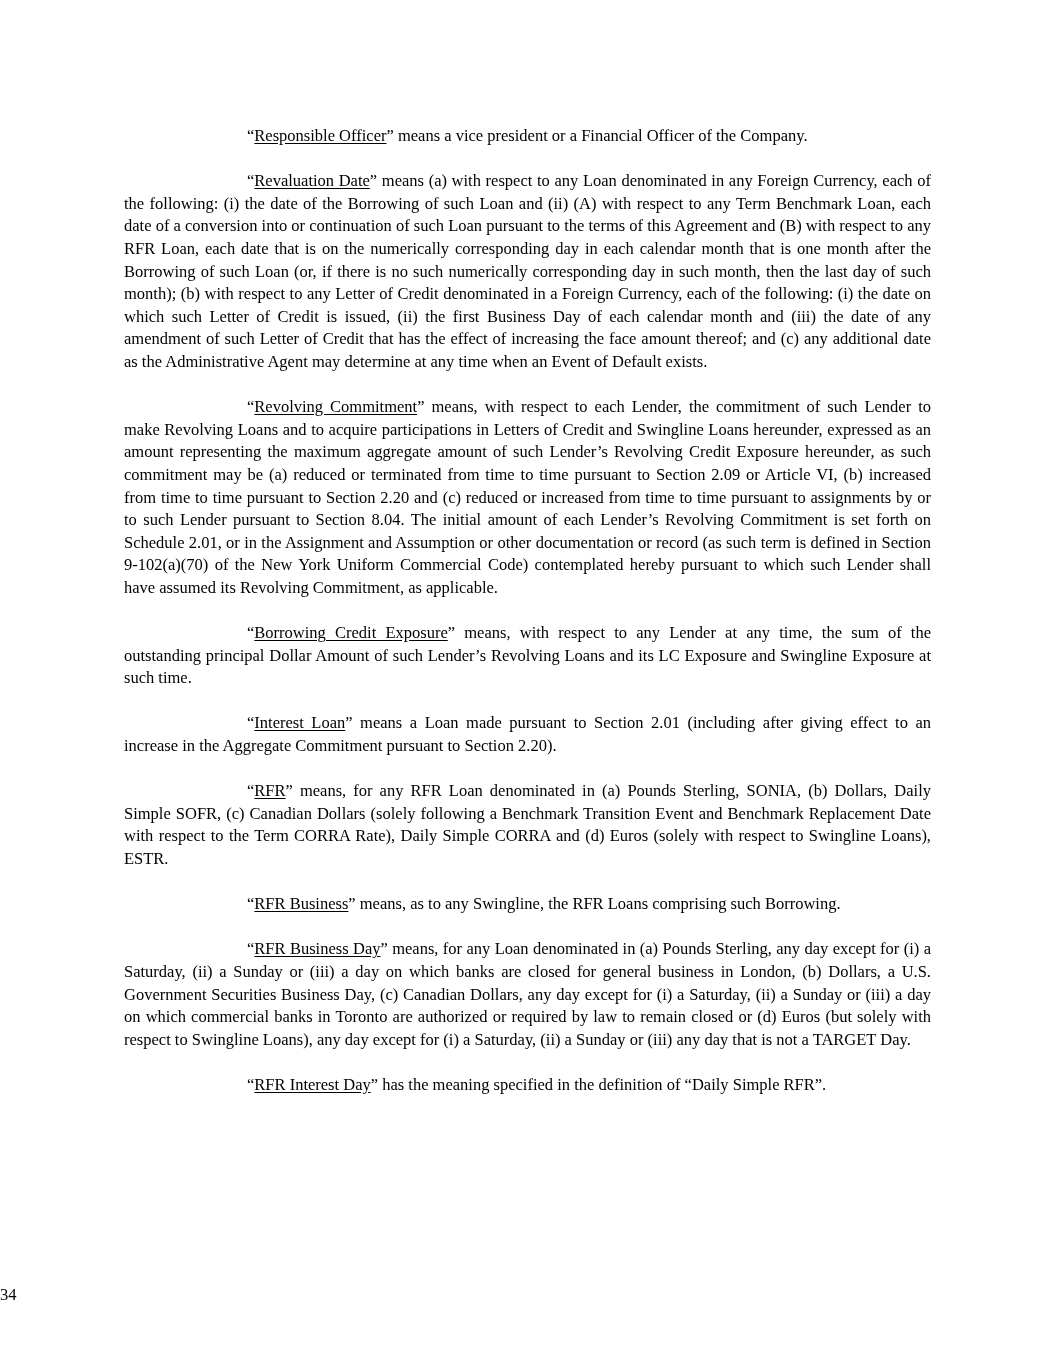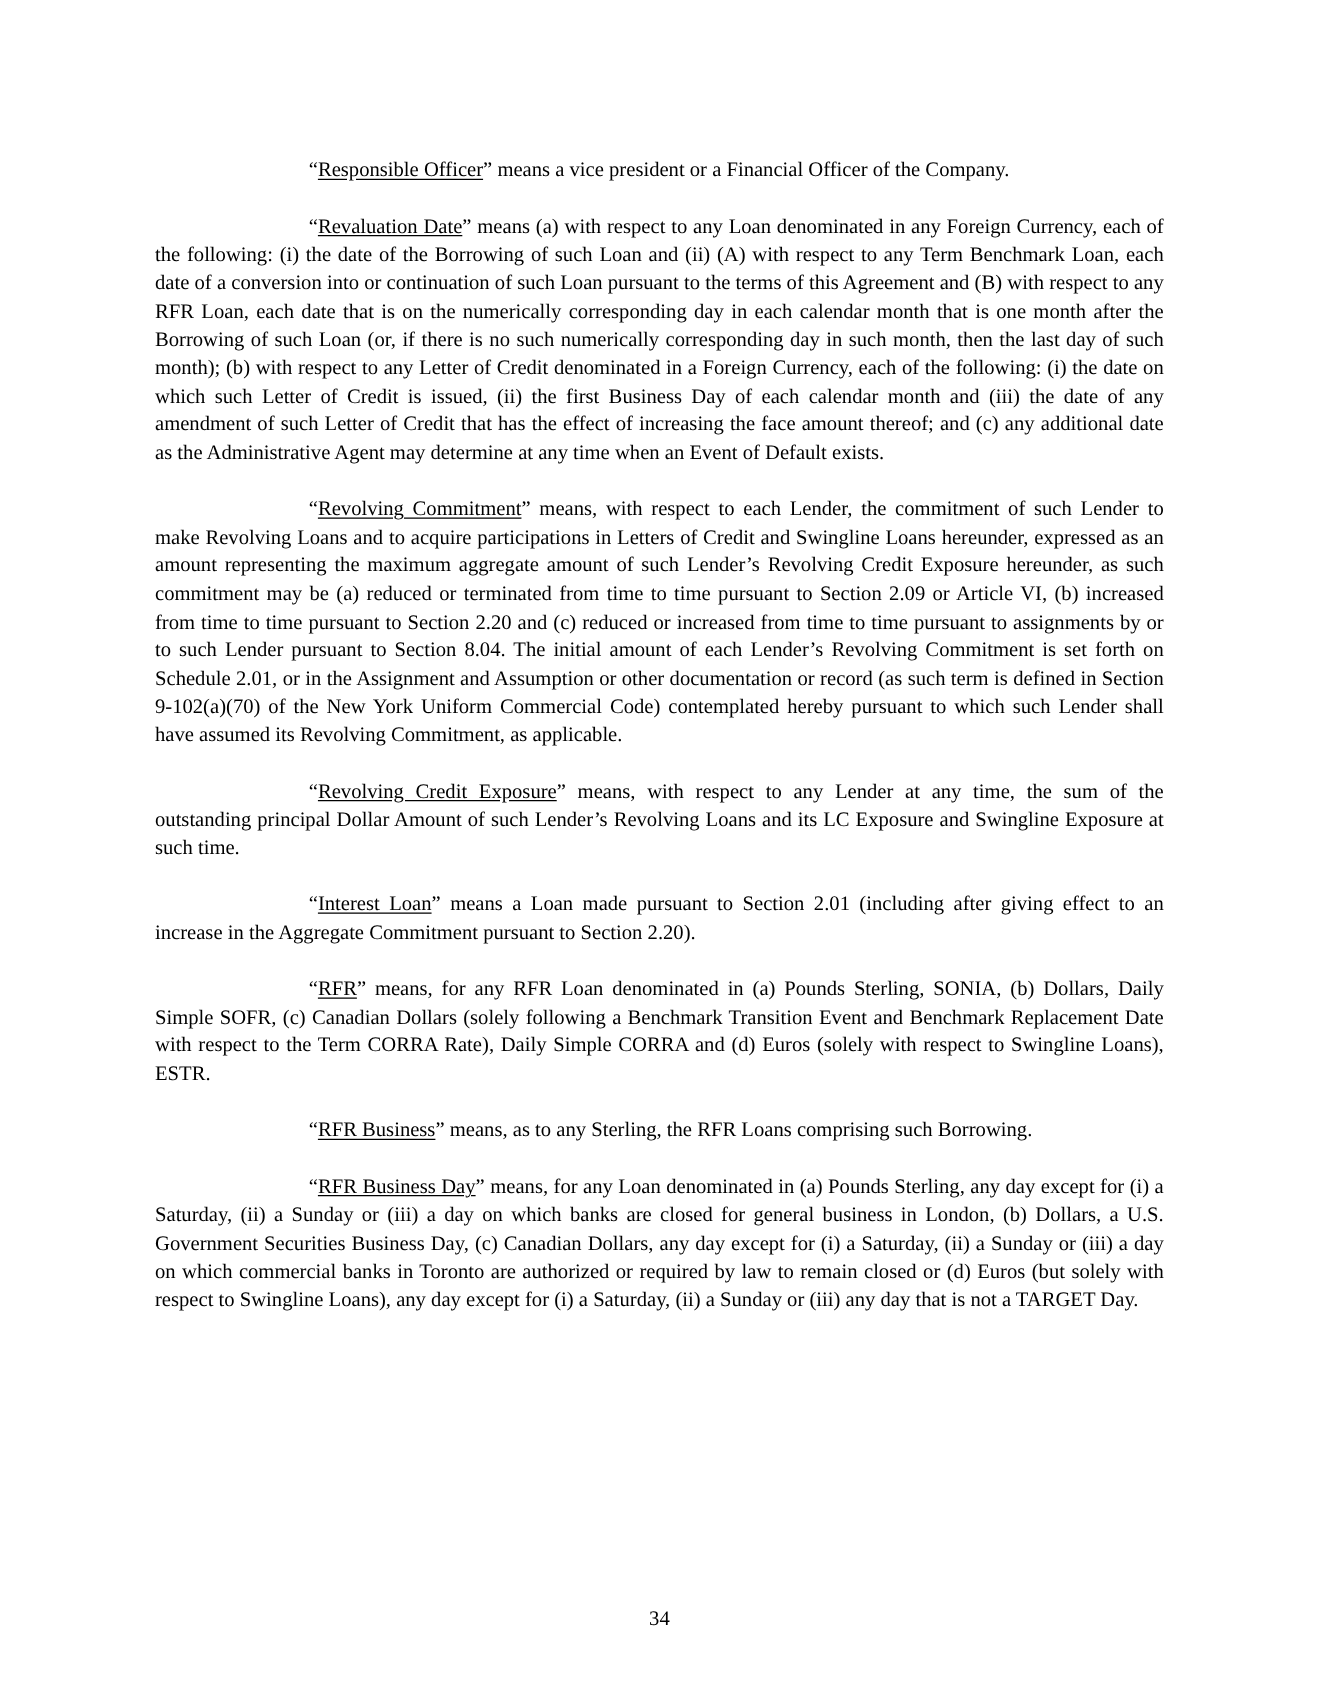--- a/index.html
+++ b/index.html
@@ -28,42 +28,43 @@
   }
   .term {
     text-decoration: underline;
     text-underline-offset: 2px;
   }
   .page-number {
     position: absolute;
     bottom: 58px;
     left: 0;
     right: 0;
-    text-align: center;
+    text-align: left;
     text-indent: 0;
   }
 </style>
 </head>
 <body>
 
 <div class="page">
 
   <p class="para"><span>“</span><span class="term">Responsible Officer</span><span>”</span><span> means a vice president or a Financial Officer of the Company.</span></p>
 
   <p class="para"><span>“</span><span class="term">Revaluation Date</span><span>”</span><span> means (a) with respect to any Loan denominated in any Foreign Currency, each of the following:  (i) the date of the Borrowing of such Loan and (ii) (A) with respect to any Term Benchmark Loan, each date of a conversion into or continuation of such Loan pursuant to the terms of this Agreement and (B) with respect to any RFR Loan, each date that is on the numerically corresponding day in each calendar month that is one month after the Borrowing of such Loan (or, if there is no such numerically corresponding day in such month, then the last day of such month); (b) with respect to any Letter of Credit denominated in a Foreign Currency, each of the following:  (i) the date on which such Letter of Credit is issued, (ii) the first Business Day of each calendar month and (iii) the date of any amendment of such Letter of Credit that has the effect of increasing the face amount thereof; and (c) any additional date as the Administrative Agent may determine at any time when an Event of Default exists.</span></p>
 
   <p class="para"><span>“</span><span class="term">Revolving Commitment</span><span>”</span><span> means, with respect to each Lender, the commitment of such Lender to make Revolving Loans and to acquire participations in Letters of Credit and Swingline Loans hereunder, expressed as an amount representing the maximum aggregate amount of such Lender’s Revolving Credit Exposure hereunder, as such commitment may be (a) reduced or terminated from time to time pursuant to Section 2.09 or Article VI, (b) increased from time to time pursuant to Section 2.20 and (c) reduced or increased from time to time pursuant to assignments by or to such Lender pursuant to Section 8.04. The initial amount of each Lender’s Revolving Commitment is set forth on Schedule 2.01, or in the Assignment and Assumption or other documentation or record (as such term is defined in Section 9-102(a)(70) of the New York Uniform Commercial Code) contemplated hereby pursuant to which such Lender shall have assumed its Revolving Commitment, as applicable.</span></p>
 
-  <p class="para"><span>“</span><span class="term">Revolving Credit Exposure</span><span>”</span><span> means, with respect to any Lender at any time, the sum of the outstanding principal Dollar Amount of such Lender’s Revolving Loans and its LC Exposure and Swingline Exposure at such time.</span></p>
+  <p class="para"><span>“</span><span class="term">Borrowing Credit Exposure</span><span>”</span><span> means, with respect to any Lender at any time, the sum of the outstanding principal Dollar Amount of such Lender’s Revolving Loans and its LC Exposure and Swingline Exposure at such time.</span></p>
 
   <p class="para"><span>“</span><span class="term">Interest Loan</span><span>”</span><span> means a Loan made pursuant to Section 2.01 (including after giving effect to an increase in the Aggregate Commitment pursuant to Section 2.20).</span></p>
 
   <p class="para"><span>“</span><span class="term">RFR</span><span>”</span><span> means, for any RFR Loan denominated in (a) Pounds Sterling, SONIA, (b) Dollars, Daily Simple SOFR, (c) Canadian Dollars (solely following a Benchmark Transition Event and Benchmark Replacement Date with respect to the Term CORRA Rate), Daily Simple CORRA and (d) Euros (solely with respect to Swingline Loans), ESTR.</span></p>
 
 
-  <p class="para"><span>“</span><span class="term">RFR Business</span><span>”</span><span> means, as to any Sterling, the RFR Loans comprising such Borrowing.</span></p>
+  <p class="para"><span>“</span><span class="term">RFR Business</span><span>”</span><span> means, as to any Swingline, the RFR Loans comprising such Borrowing.</span></p>
 
   <p class="para"><span>“</span><span class="term">RFR Business Day</span><span>”</span><span> means, for any Loan denominated in (a) Pounds Sterling, any day except for (i) a Saturday, (ii) a Sunday or (iii) a day on which banks are closed for general business in London, (b) Dollars, a U.S. Government Securities Business Day, (c) Canadian Dollars, any day except for (i) a Saturday, (ii) a Sunday or (iii) a day on which commercial banks in Toronto are authorized or required by law to remain closed or (d) Euros (but solely with respect to Swingline Loans), any day except for (i) a Saturday, (ii) a Sunday or (iii) any day that is not a TARGET Day.</span></p>
 
+  <p class="para"><span>“</span><span class="term">RFR Interest Day</span><span>”</span><span> has the meaning specified in the definition of “Daily Simple RFR”.</span></p>
 
   <div class="page-number">34</div>
 
 </div>
 
 </body></html>

